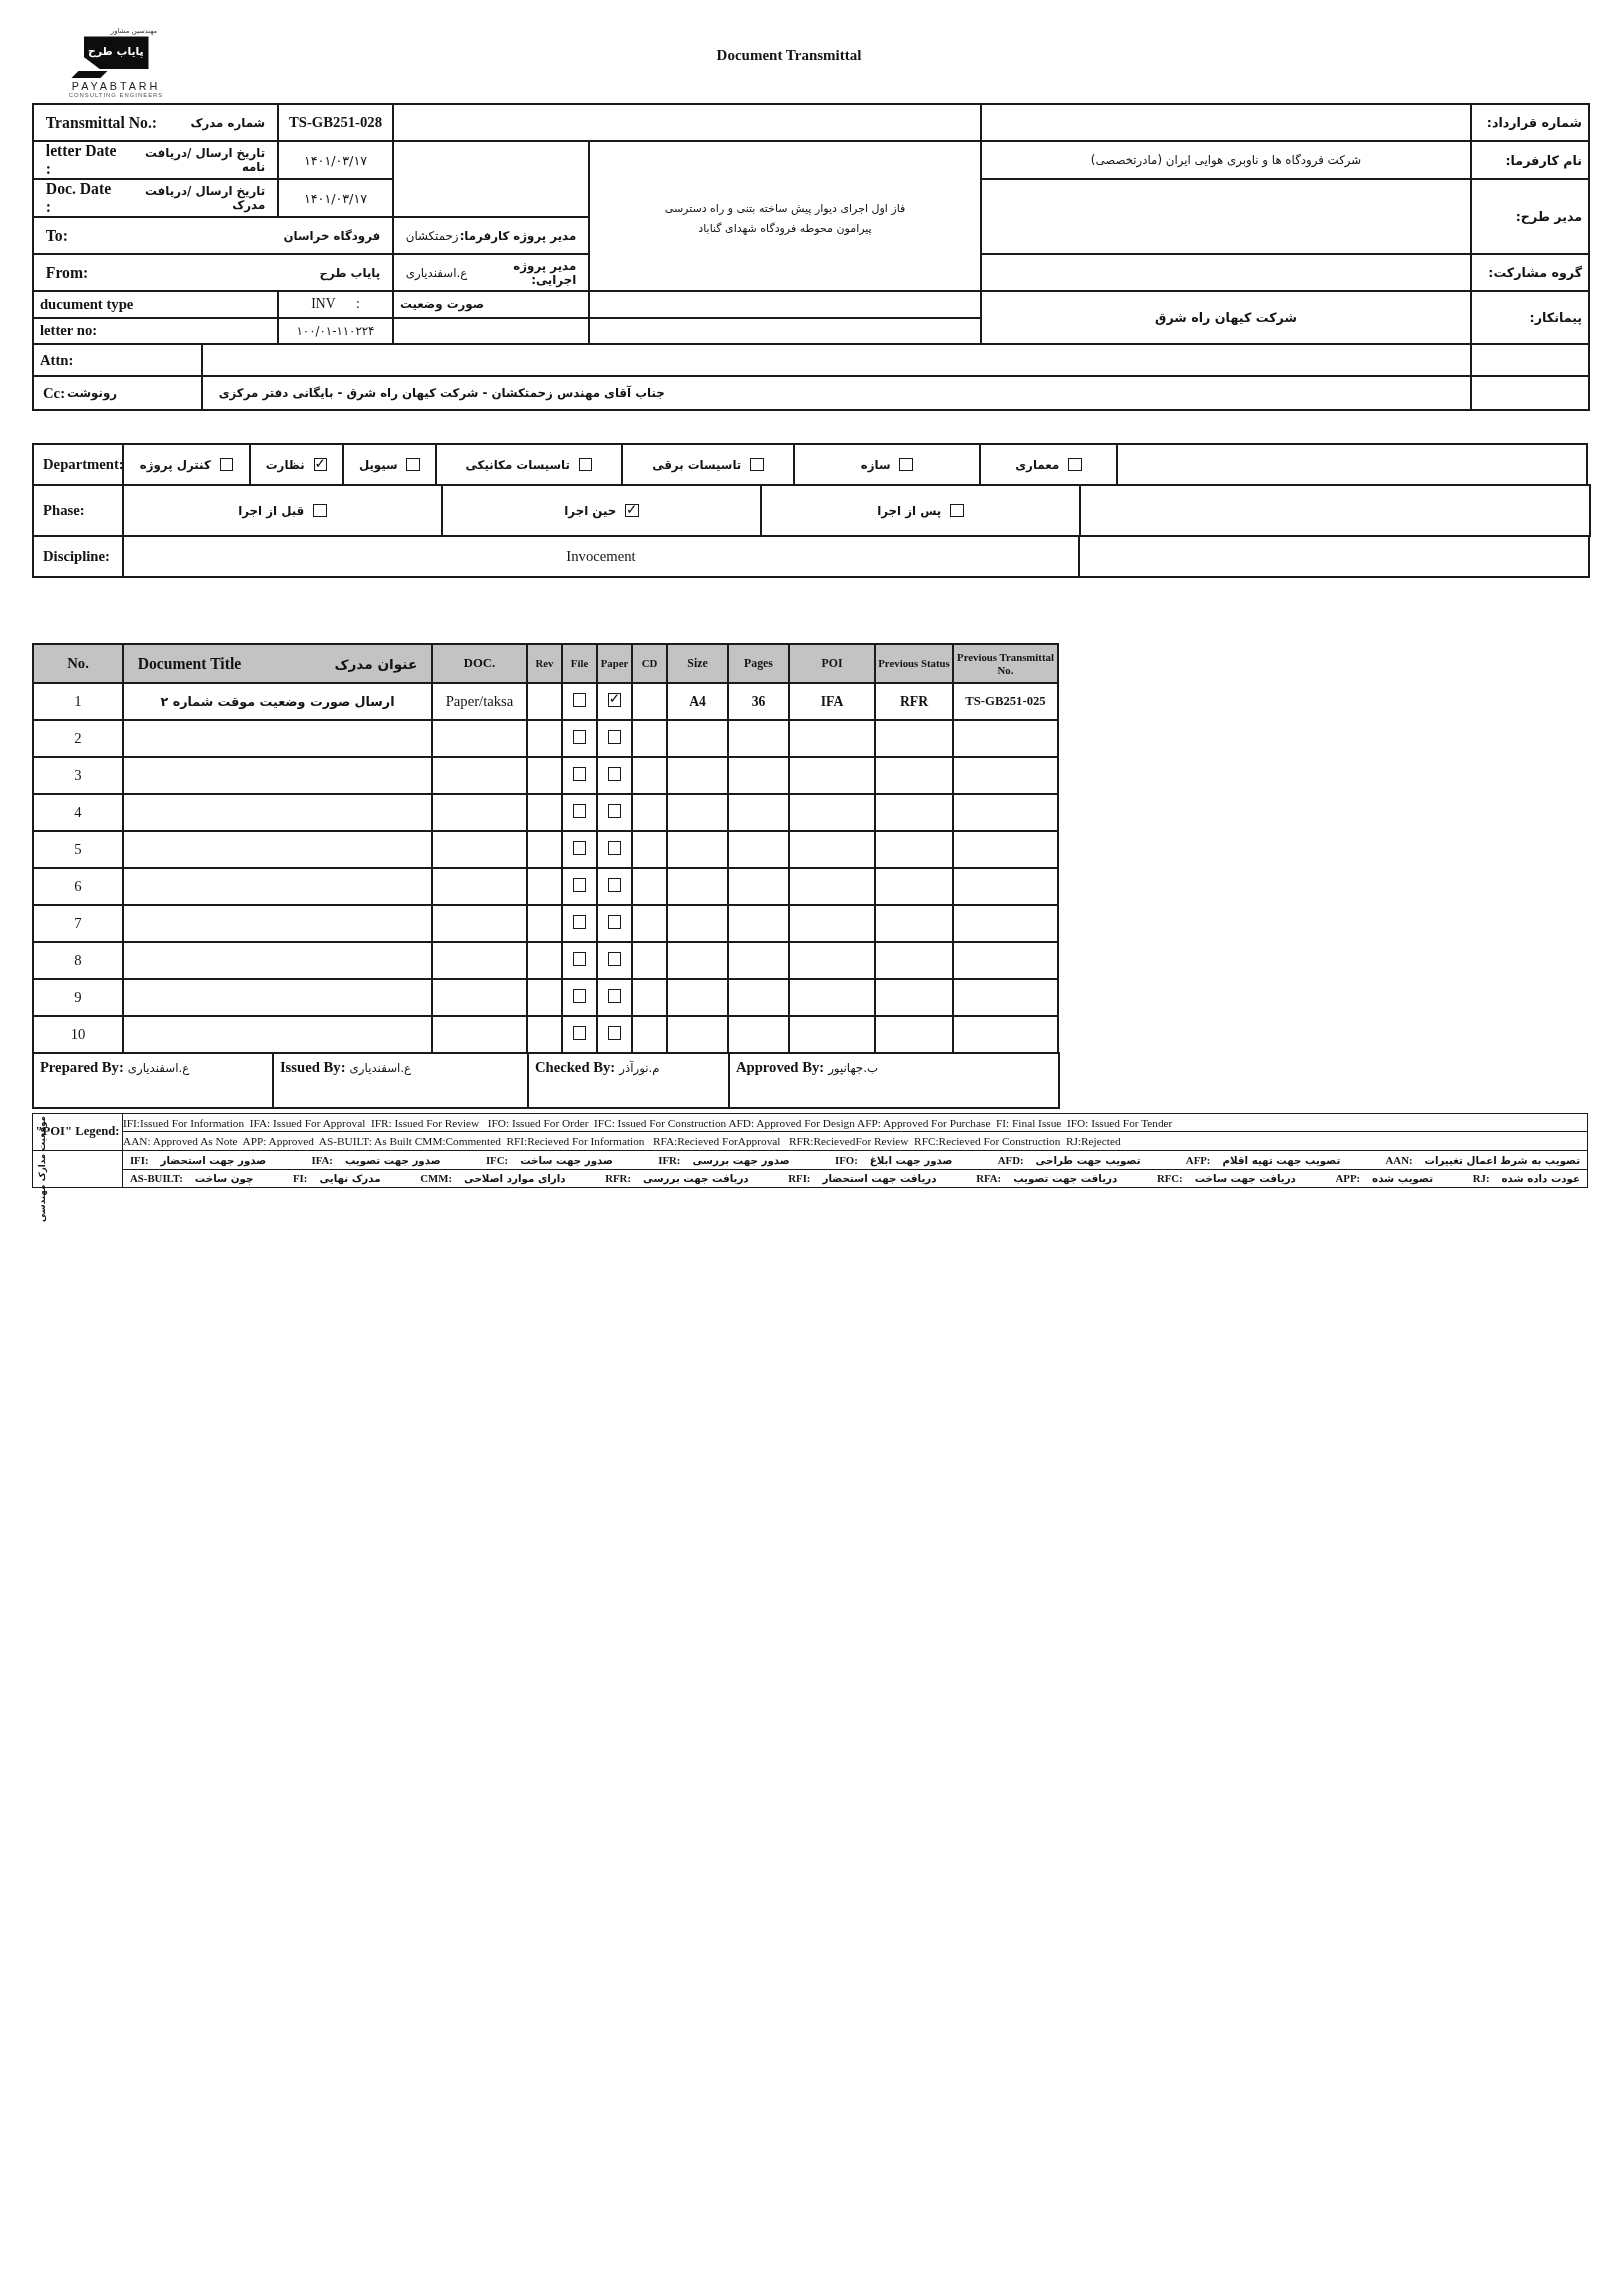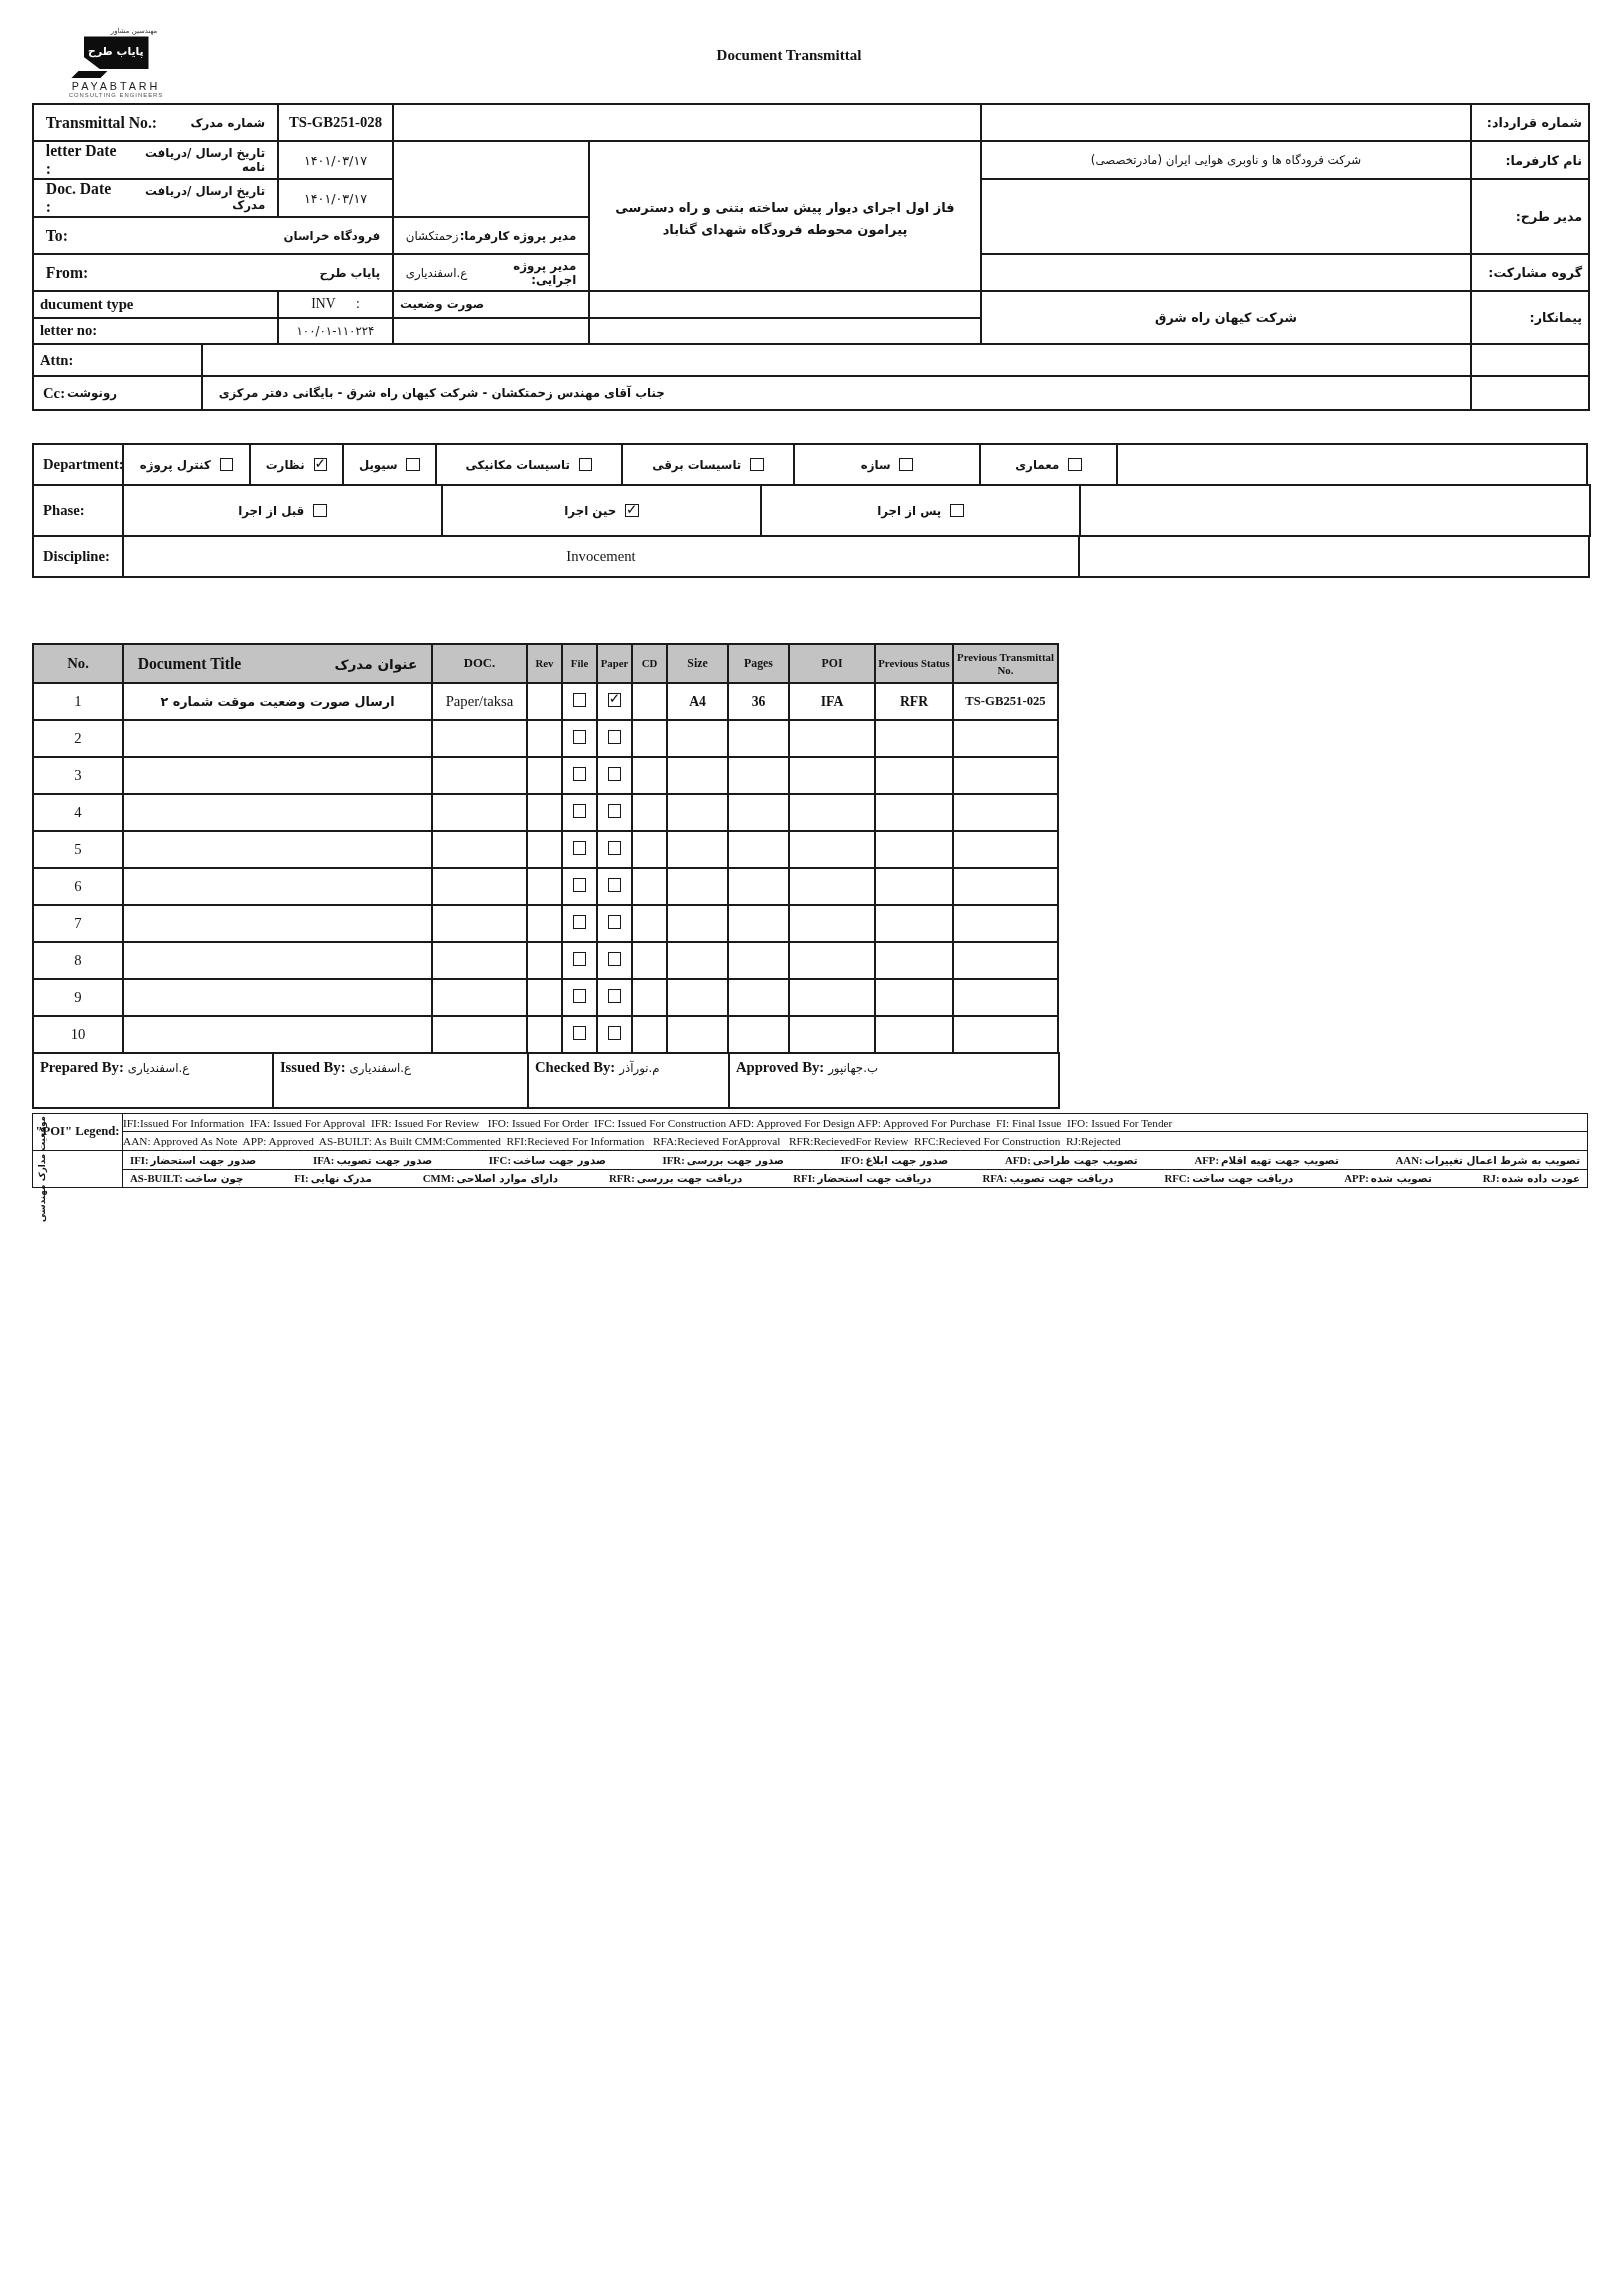--- a/index.html
+++ b/index.html
@@ -26,21 +26,21 @@
 .t-info{width:1555px}
 .t-info tr{height:37px}
 .t-info tr.h27{height:26.5px}
 .t-info tr.h33{height:32px}
 .t-info tr.h35{height:34px}
 .fx{display:flex;justify-content:space-between;align-items:center;padding:0 11.8px}
 .lab-en{font-size:15.7px;font-weight:bold}
 .fal{font-family:"DejaVu Sans",sans-serif;font-size:11.8px;font-weight:bold}
 .fa-lab{font-family:"DejaVu Sans",sans-serif;font-size:12.7px;font-weight:bold;padding:0 5.9px;text-align:right}
 .desc{vertical-align:top;padding-top:12.7px;text-align:center}
-.desc div{font-family:"DejaVu Sans",sans-serif;font-size:13px;font-weight:bold;margin-bottom:6.9px}
+.desc div{font-family:"DejaVu Sans",sans-serif;font-size:11px;font-weight:normal;margin-bottom:6.9px}
 .pad6{padding:0 5.9px}
 .cc-val{font-family:"DejaVu Sans",sans-serif;font-size:11.8px;font-weight:bold;text-align:left;padding:0 15.7px}
 
 .t-dept tr{height:41px}.t-phase tr{height:51px}.t-disc tr{height:41px}
 .sec-lab{font-size:14.7px;font-weight:bold;padding-left:9px}
 .dpi{display:flex;justify-content:center;align-items:center;gap:8.8px}
 .cb{display:inline-block;width:13.7px;height:13.7px;border:1.5px solid #1a1a1a;background:#fff;position:relative;flex:none}
 .cb.checked::after{content:"\2713";position:absolute;left:0px;top:-3.9px;font-size:13.7px;font-weight:bold;font-family:"DejaVu Sans",sans-serif;color:#111}
 
 .t-docs{width:1026px}
@@ -55,21 +55,21 @@
 .t-sign td{vertical-align:top;padding:3.9px 5.9px}
 
 .t-legend{width:1555px;margin:3.9px 0 0 32px}
 .t-legend td{border:1.5px solid #1a1a1a;vertical-align:middle}
 .t-legend tr{height:18.6px}
 .poi-lab{font-size:12.7px;font-weight:bold;text-align:center}
 .en-leg{font-size:11.3px;white-space:pre;padding-left:0;overflow:hidden}
 .side-cell{position:relative}
 .side-label{position:absolute;left:3.9px;top:50%;transform-origin:0 0;transform:rotate(-90deg) translateX(-50%);white-space:nowrap;font-size:8.8px;font-weight:bold}
 .fx-leg{display:flex;direction:rtl;justify-content:space-between;align-items:center;padding:0 6.9px}
-.leg-item{direction:ltr;display:inline-flex;align-items:center;gap:2px;font-size:10.8px}
+.leg-item{direction:ltr;display:inline-flex;align-items:center;gap:12px;font-size:10.8px}
 .leg-item b{font-size:10.8px}
 .leg-item b::after{content:":"}
 .leg-item .fa{font-size:10.3px;font-weight:bold}
 </style>
 </head>
 <body>
 
 <div class="page">
 
   <div class="hdr">

